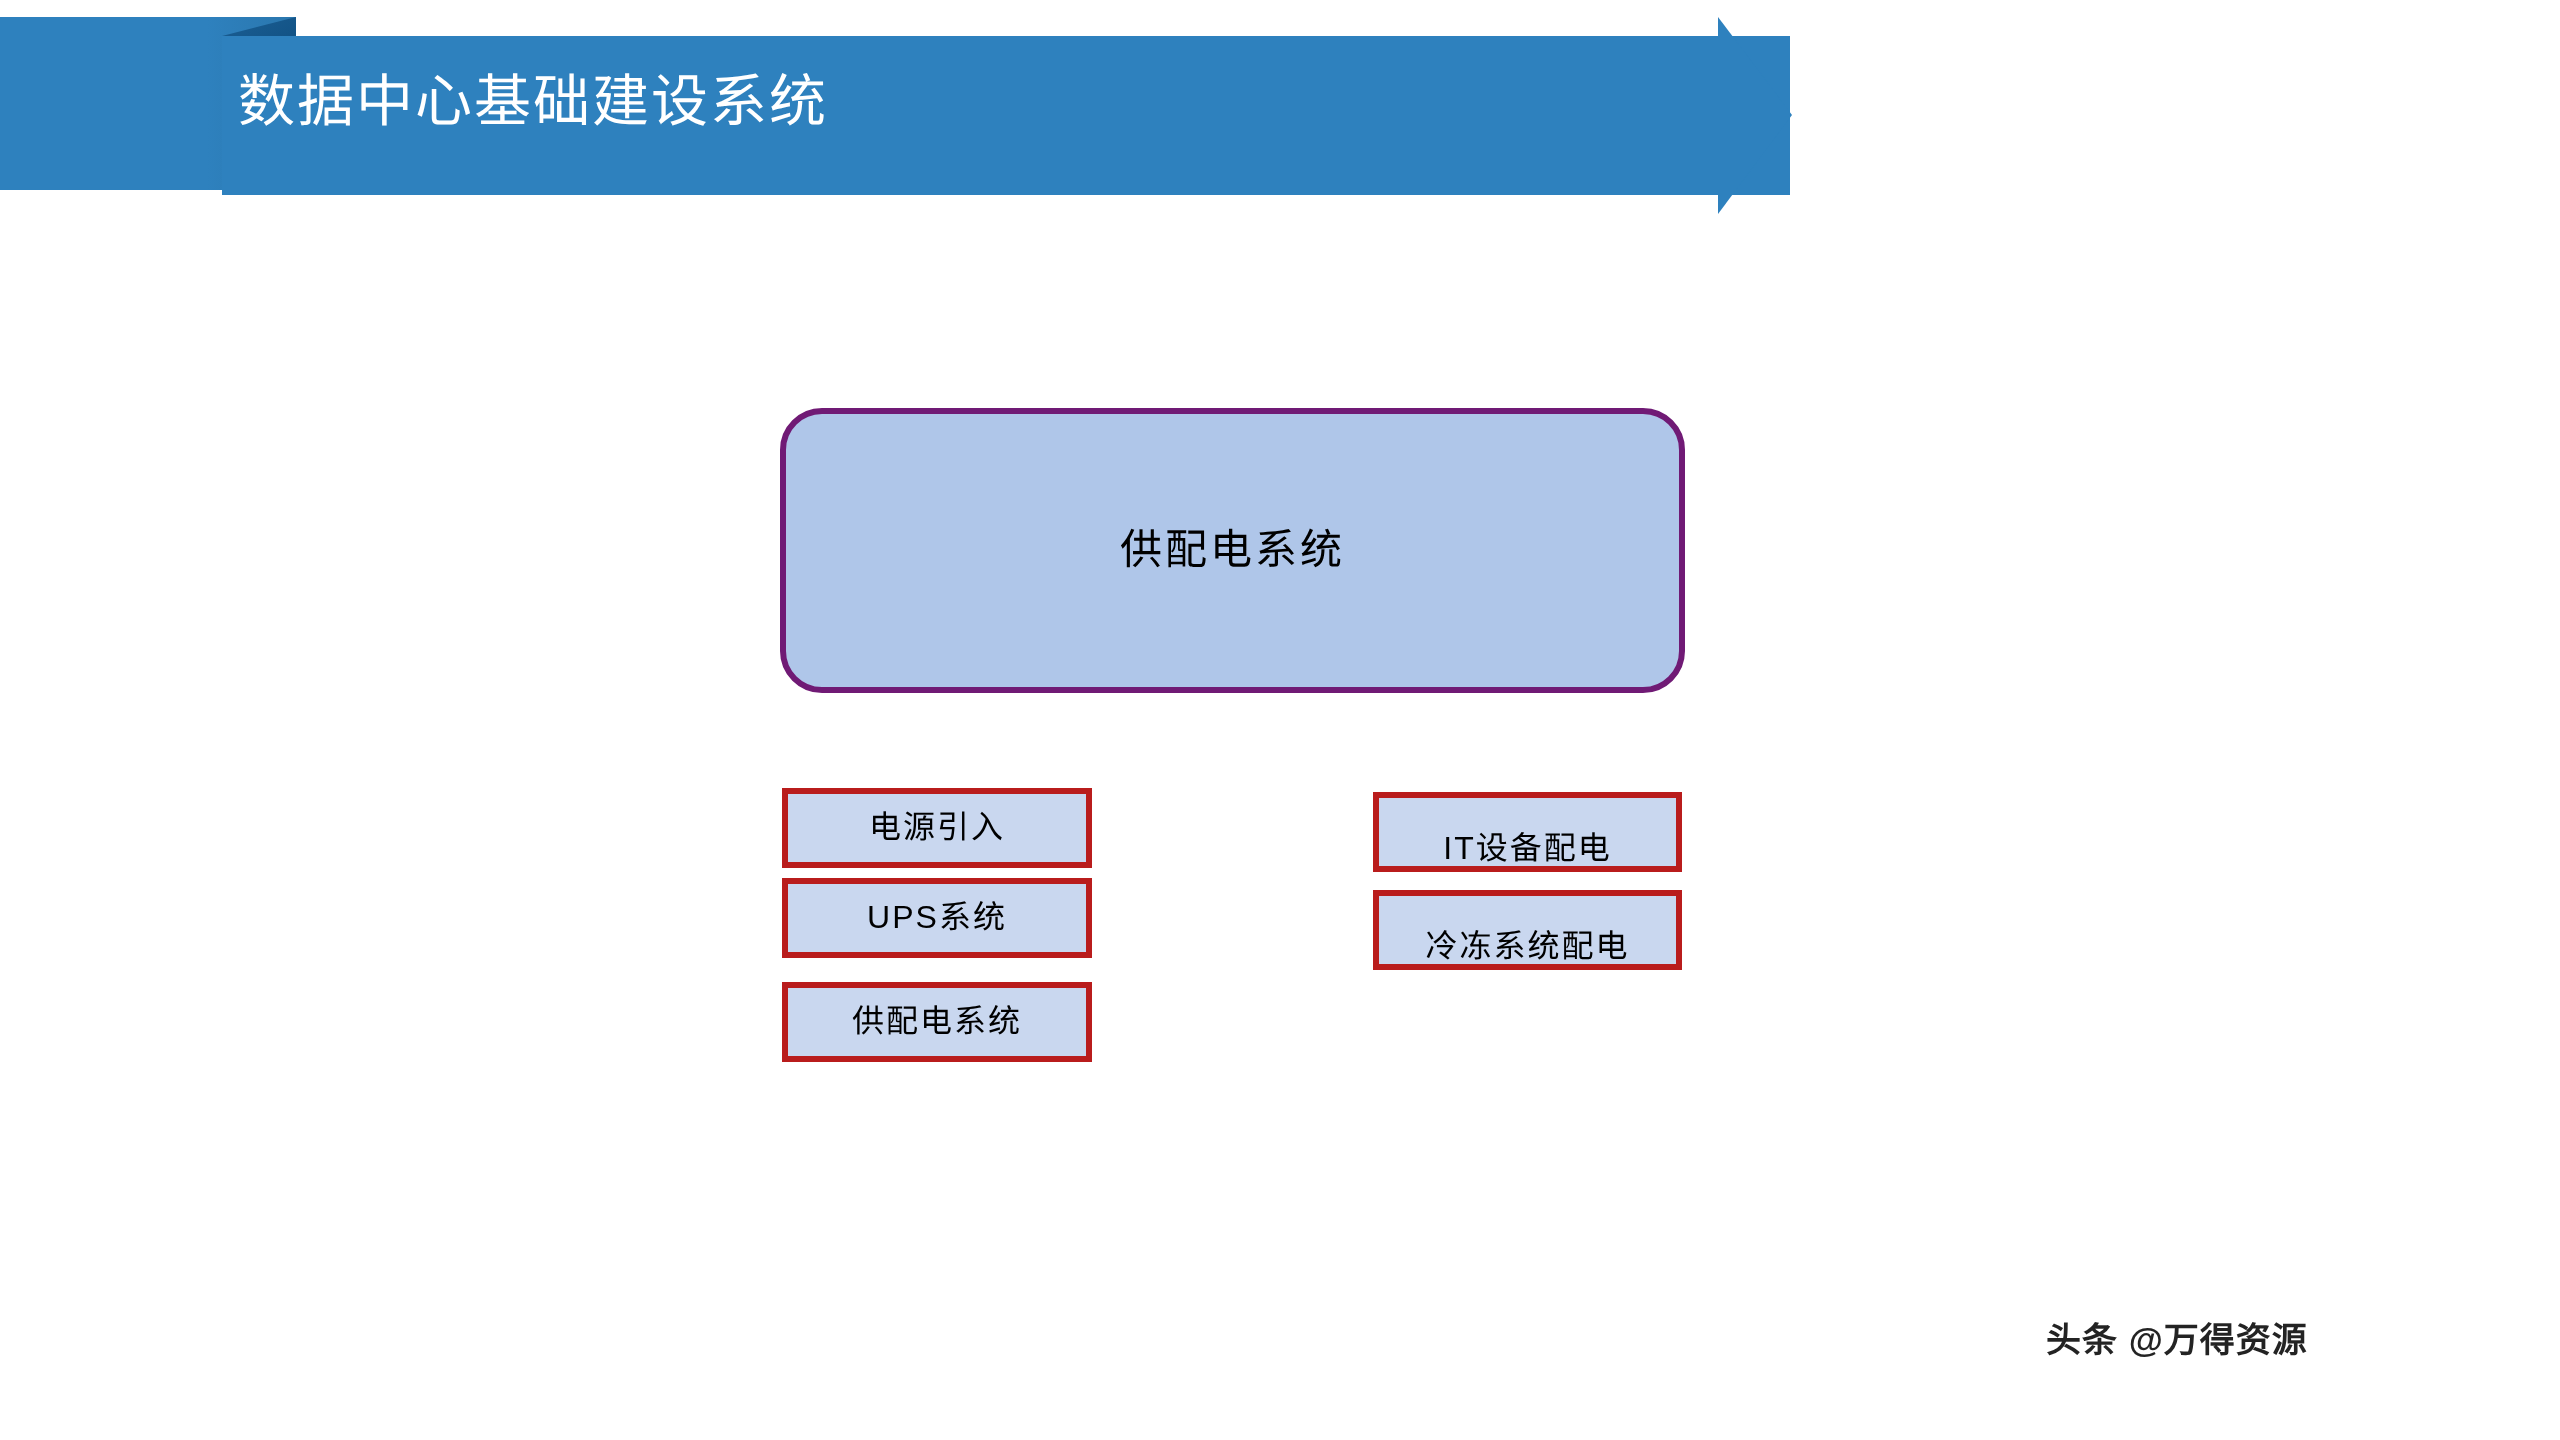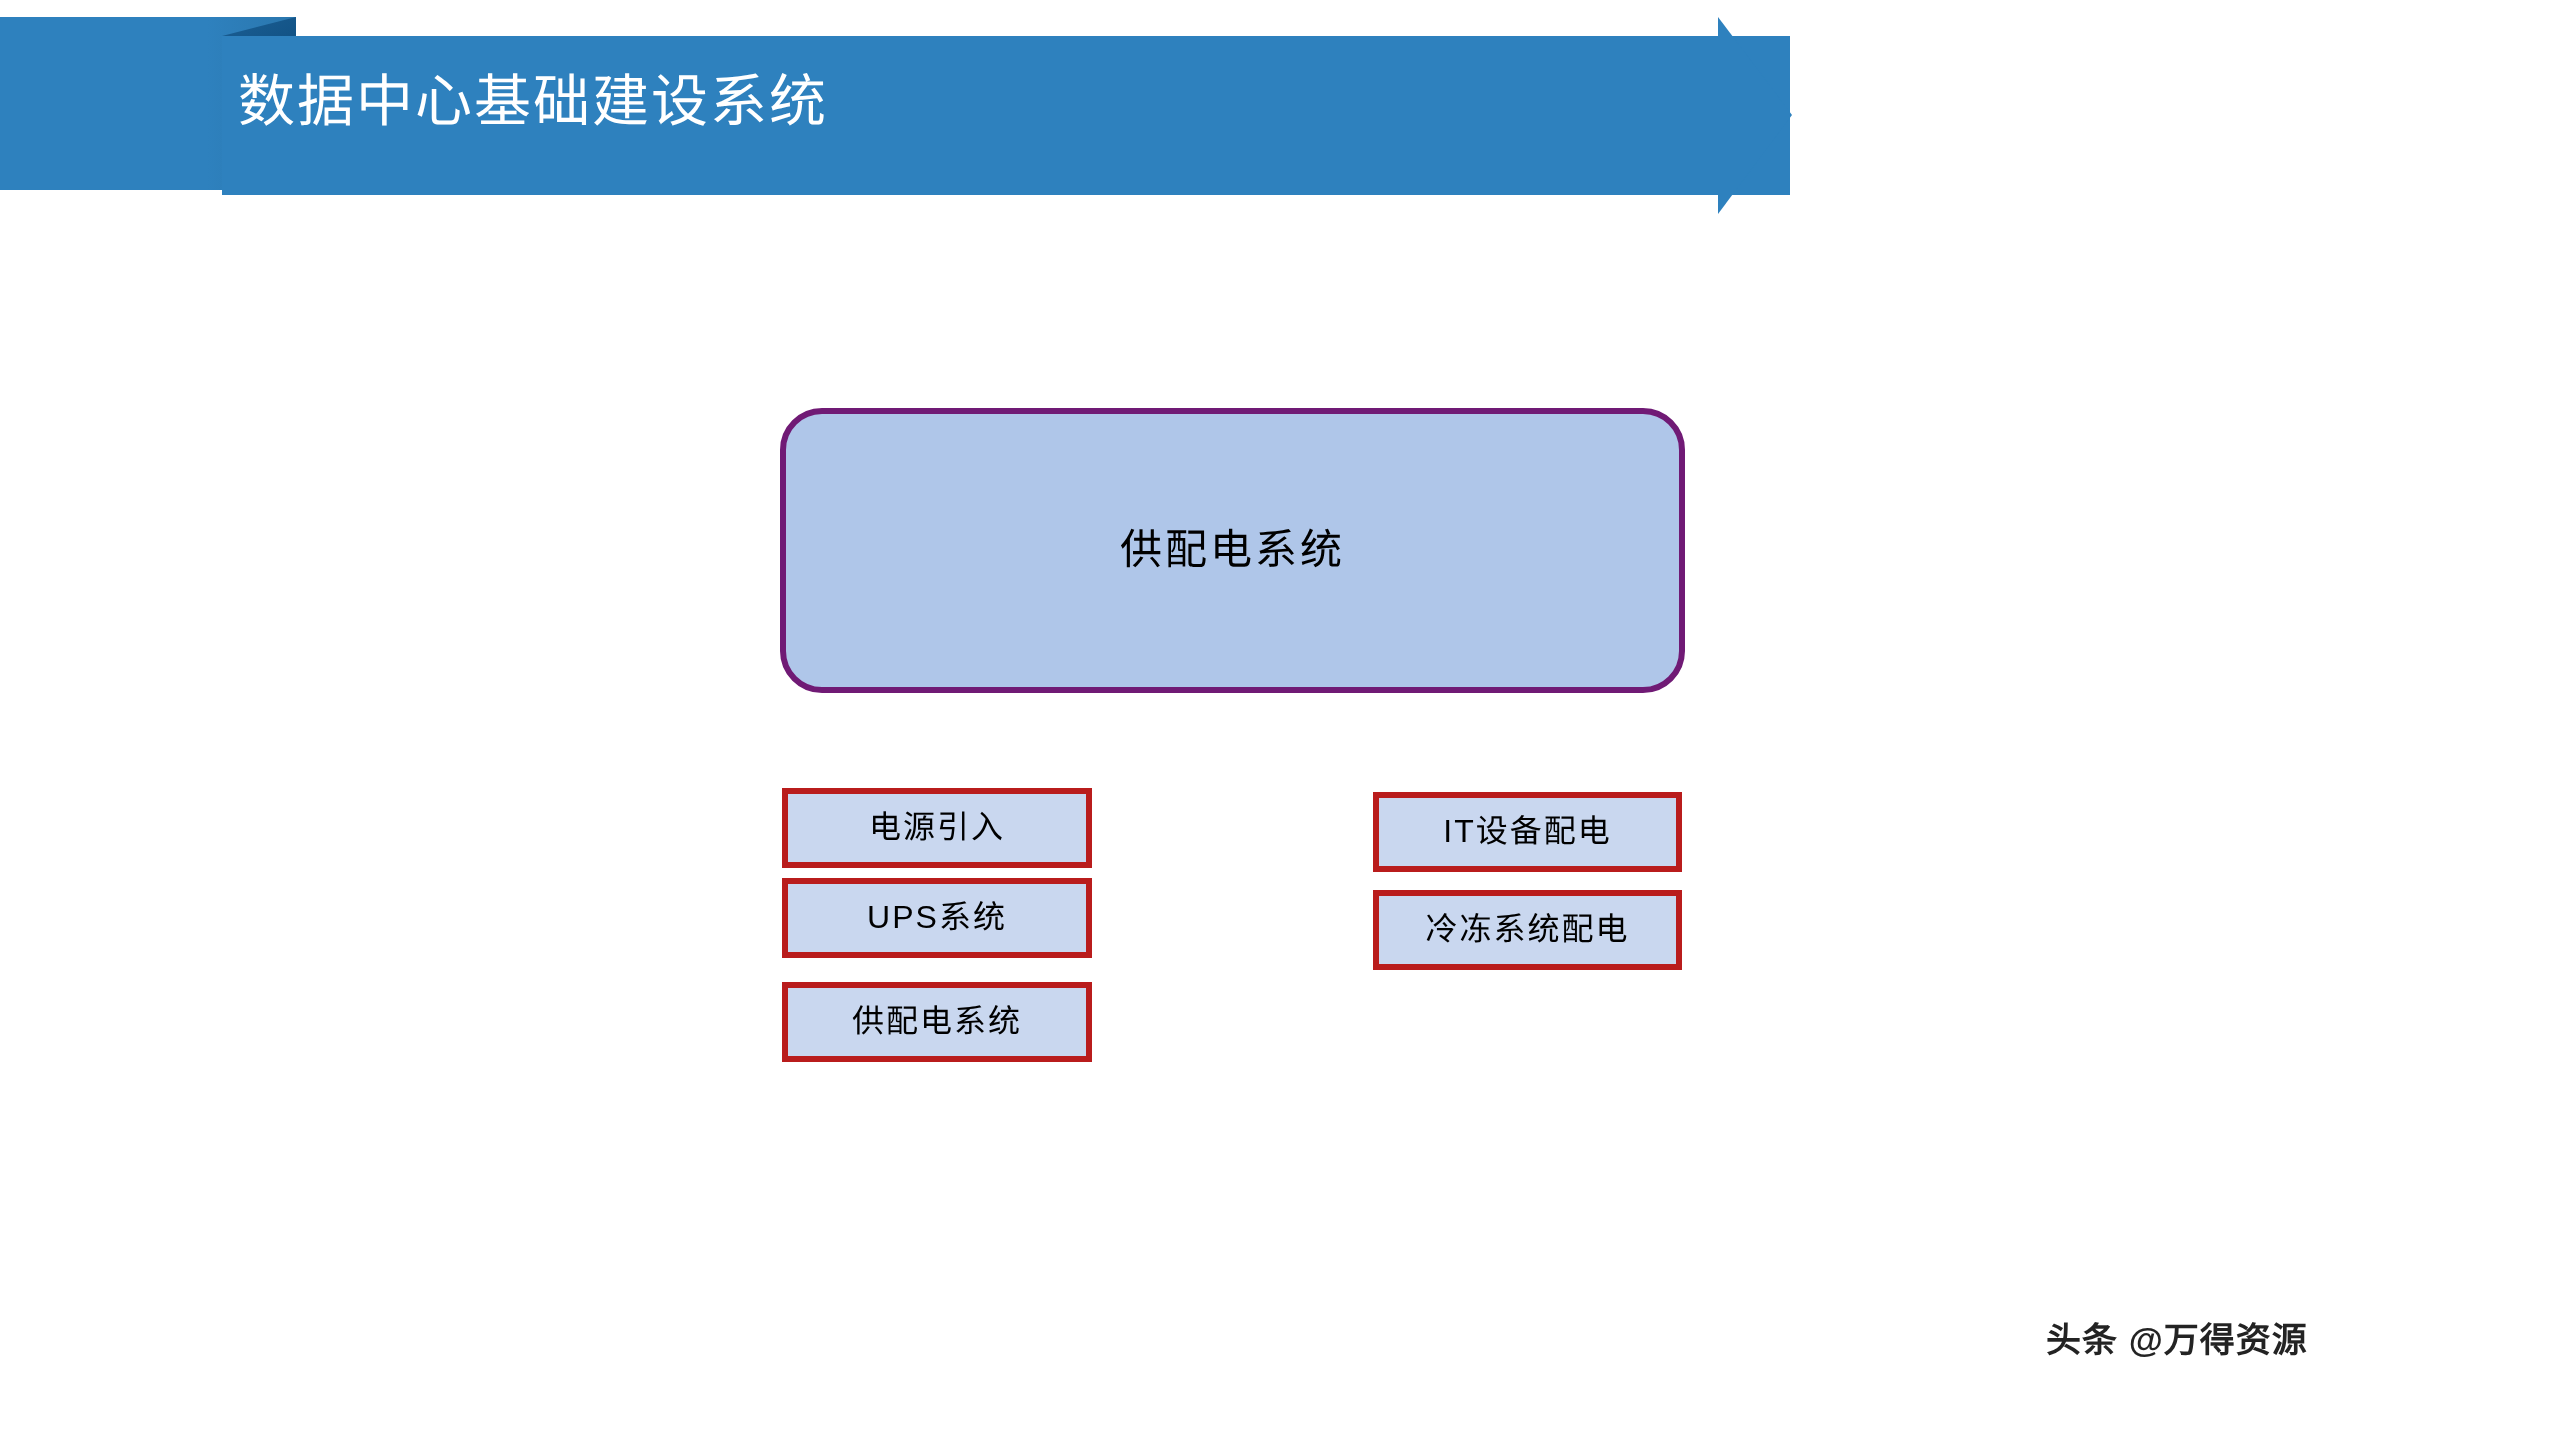--- a/index.html
+++ b/index.html
@@ -87,21 +87,21 @@
     width: 100%;
     height: 80px;
     background: #c9d7ef;
     border: 6px solid #b91c1c;
     display: flex;
     align-items: center;
     justify-content: center;
   }
   #leaf-col-left .leaf-box  { margin-bottom: 10px; }
   #leaf-col-left .leaf-box.gap-big { margin-bottom: 24px; }
-  #leaf-col-right .leaf-box { margin-bottom: 18px; }
+  #leaf-col-right .leaf-box { margin-bottom: 18px; align-items: flex-end; }
 
   .leaf-label {
     color: #000000;
     font-size: 32px;
     letter-spacing: 2px;
     line-height: 1.1;
     white-space: nowrap;
   }
 
   

